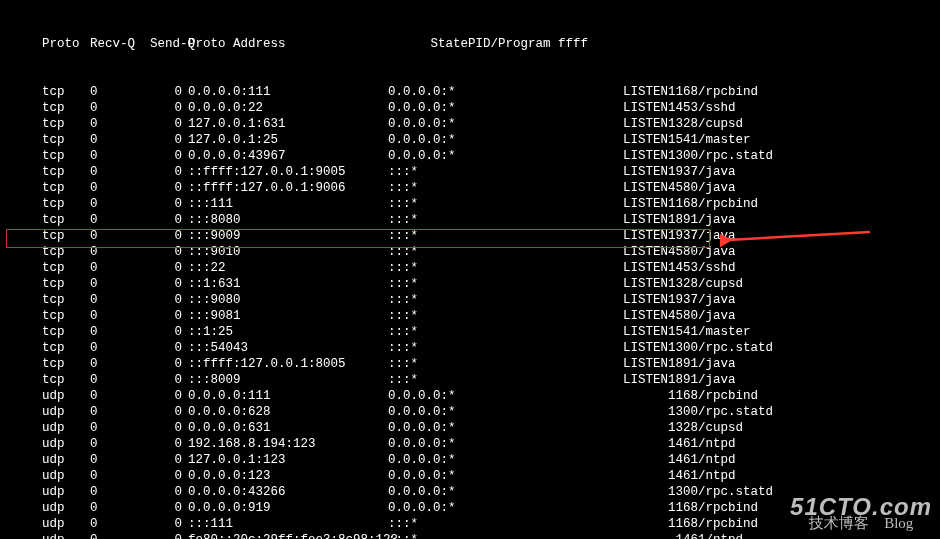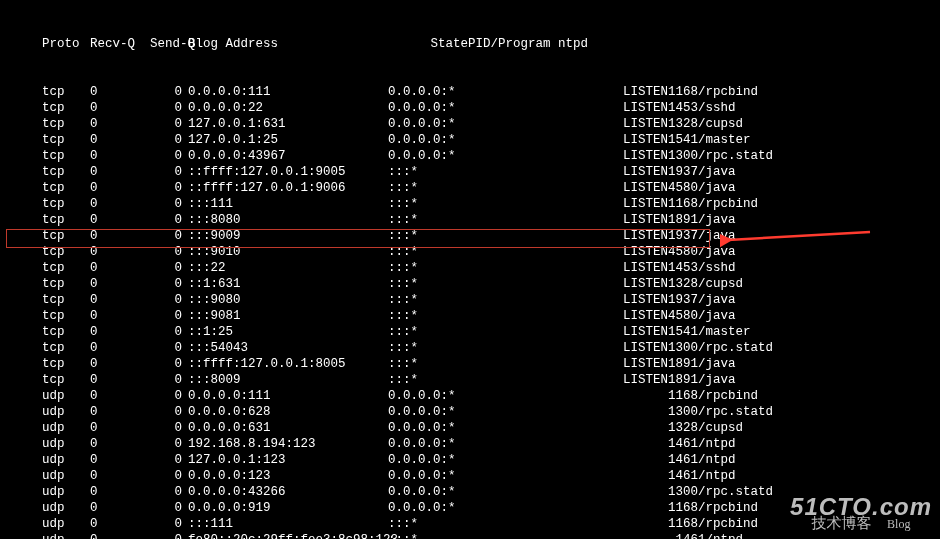--- a/index.html
+++ b/index.html
@@ -55,36 +55,36 @@
     font-style:italic;
   }
   .wm-bot{
     font-family:"Microsoft YaHei",Arial,sans-serif;
     font-size:15px;
     color:#bdbdbd;
   }
   .wm-blog{
     display:inline-block;
     font-family:"Segoe Script","Brush Script MT",cursive;
-    font-size:12px;
+    font-size:15px;
     color:#bdbdbd;
     margin-left:8px;
   }
 </style>
 </head>
 <body>
 
 <div class="term">
   <div class="row hdr">
     <span class="c-proto">Proto</span>
     <span class="c-recv">Recv-Q</span>
     <span class="c-send">Send-Q</span>
-    <span class="c-local">Blog Address</span>
+    <span class="c-local">Proto Address</span>
     <span class="c-state">State</span>
-    <span class="c-pid">PID/Program ntpd</span>
+    <span class="c-pid">PID/Program ffff</span>
   </div>
   <div id="rows"><div class="row"><span class="c-proto">tcp</span><span class="c-recv">0</span><span class="c-send">0</span><span class="c-local">0.0.0.0:111</span><span class="c-foreign">0.0.0.0:*</span><span class="c-state">LISTEN</span><span class="c-pid">1168/rpcbind</span></div><div class="row"><span class="c-proto">tcp</span><span class="c-recv">0</span><span class="c-send">0</span><span class="c-local">0.0.0.0:22</span><span class="c-foreign">0.0.0.0:*</span><span class="c-state">LISTEN</span><span class="c-pid">1453/sshd</span></div><div class="row"><span class="c-proto">tcp</span><span class="c-recv">0</span><span class="c-send">0</span><span class="c-local">127.0.0.1:631</span><span class="c-foreign">0.0.0.0:*</span><span class="c-state">LISTEN</span><span class="c-pid">1328/cupsd</span></div><div class="row"><span class="c-proto">tcp</span><span class="c-recv">0</span><span class="c-send">0</span><span class="c-local">127.0.0.1:25</span><span class="c-foreign">0.0.0.0:*</span><span class="c-state">LISTEN</span><span class="c-pid">1541/master</span></div><div class="row"><span class="c-proto">tcp</span><span class="c-recv">0</span><span class="c-send">0</span><span class="c-local">0.0.0.0:43967</span><span class="c-foreign">0.0.0.0:*</span><span class="c-state">LISTEN</span><span class="c-pid">1300/rpc.statd</span></div><div class="row"><span class="c-proto">tcp</span><span class="c-recv">0</span><span class="c-send">0</span><span class="c-local">::ffff:127.0.0.1:9005</span><span class="c-foreign">:::*</span><span class="c-state">LISTEN</span><span class="c-pid">1937/java</span></div><div class="row"><span class="c-proto">tcp</span><span class="c-recv">0</span><span class="c-send">0</span><span class="c-local">::ffff:127.0.0.1:9006</span><span class="c-foreign">:::*</span><span class="c-state">LISTEN</span><span class="c-pid">4580/java</span></div><div class="row"><span class="c-proto">tcp</span><span class="c-recv">0</span><span class="c-send">0</span><span class="c-local">:::111</span><span class="c-foreign">:::*</span><span class="c-state">LISTEN</span><span class="c-pid">1168/rpcbind</span></div><div class="row"><span class="c-proto">tcp</span><span class="c-recv">0</span><span class="c-send">0</span><span class="c-local">:::8080</span><span class="c-foreign">:::*</span><span class="c-state">LISTEN</span><span class="c-pid">1891/java</span></div><div class="row"><span class="c-proto">tcp</span><span class="c-recv">0</span><span class="c-send">0</span><span class="c-local">:::9009</span><span class="c-foreign">:::*</span><span class="c-state">LISTEN</span><span class="c-pid">1937/java</span></div><div class="row"><span class="c-proto">tcp</span><span class="c-recv">0</span><span class="c-send">0</span><span class="c-local">:::9010</span><span class="c-foreign">:::*</span><span class="c-state">LISTEN</span><span class="c-pid">4580/java</span></div><div class="row"><span class="c-proto">tcp</span><span class="c-recv">0</span><span class="c-send">0</span><span class="c-local">:::22</span><span class="c-foreign">:::*</span><span class="c-state">LISTEN</span><span class="c-pid">1453/sshd</span></div><div class="row"><span class="c-proto">tcp</span><span class="c-recv">0</span><span class="c-send">0</span><span class="c-local">::1:631</span><span class="c-foreign">:::*</span><span class="c-state">LISTEN</span><span class="c-pid">1328/cupsd</span></div><div class="row"><span class="c-proto">tcp</span><span class="c-recv">0</span><span class="c-send">0</span><span class="c-local">:::9080</span><span class="c-foreign">:::*</span><span class="c-state">LISTEN</span><span class="c-pid">1937/java</span></div><div class="row"><span class="c-proto">tcp</span><span class="c-recv">0</span><span class="c-send">0</span><span class="c-local">:::9081</span><span class="c-foreign">:::*</span><span class="c-state">LISTEN</span><span class="c-pid">4580/java</span></div><div class="row"><span class="c-proto">tcp</span><span class="c-recv">0</span><span class="c-send">0</span><span class="c-local">::1:25</span><span class="c-foreign">:::*</span><span class="c-state">LISTEN</span><span class="c-pid">1541/master</span></div><div class="row"><span class="c-proto">tcp</span><span class="c-recv">0</span><span class="c-send">0</span><span class="c-local">:::54043</span><span class="c-foreign">:::*</span><span class="c-state">LISTEN</span><span class="c-pid">1300/rpc.statd</span></div><div class="row"><span class="c-proto">tcp</span><span class="c-recv">0</span><span class="c-send">0</span><span class="c-local">::ffff:127.0.0.1:8005</span><span class="c-foreign">:::*</span><span class="c-state">LISTEN</span><span class="c-pid">1891/java</span></div><div class="row"><span class="c-proto">tcp</span><span class="c-recv">0</span><span class="c-send">0</span><span class="c-local">:::8009</span><span class="c-foreign">:::*</span><span class="c-state">LISTEN</span><span class="c-pid">1891/java</span></div><div class="row"><span class="c-proto">udp</span><span class="c-recv">0</span><span class="c-send">0</span><span class="c-local">0.0.0.0:111</span><span class="c-foreign">0.0.0.0:*</span><span class="c-state"></span><span class="c-pid">1168/rpcbind</span></div><div class="row"><span class="c-proto">udp</span><span class="c-recv">0</span><span class="c-send">0</span><span class="c-local">0.0.0.0:628</span><span class="c-foreign">0.0.0.0:*</span><span class="c-state"></span><span class="c-pid">1300/rpc.statd</span></div><div class="row"><span class="c-proto">udp</span><span class="c-recv">0</span><span class="c-send">0</span><span class="c-local">0.0.0.0:631</span><span class="c-foreign">0.0.0.0:*</span><span class="c-state"></span><span class="c-pid">1328/cupsd</span></div><div class="row"><span class="c-proto">udp</span><span class="c-recv">0</span><span class="c-send">0</span><span class="c-local">192.168.8.194:123</span><span class="c-foreign">0.0.0.0:*</span><span class="c-state"></span><span class="c-pid">1461/ntpd</span></div><div class="row"><span class="c-proto">udp</span><span class="c-recv">0</span><span class="c-send">0</span><span class="c-local">127.0.0.1:123</span><span class="c-foreign">0.0.0.0:*</span><span class="c-state"></span><span class="c-pid">1461/ntpd</span></div><div class="row"><span class="c-proto">udp</span><span class="c-recv">0</span><span class="c-send">0</span><span class="c-local">0.0.0.0:123</span><span class="c-foreign">0.0.0.0:*</span><span class="c-state"></span><span class="c-pid">1461/ntpd</span></div><div class="row"><span class="c-proto">udp</span><span class="c-recv">0</span><span class="c-send">0</span><span class="c-local">0.0.0.0:43266</span><span class="c-foreign">0.0.0.0:*</span><span class="c-state"></span><span class="c-pid">1300/rpc.statd</span></div><div class="row"><span class="c-proto">udp</span><span class="c-recv">0</span><span class="c-send">0</span><span class="c-local">0.0.0.0:919</span><span class="c-foreign">0.0.0.0:*</span><span class="c-state"></span><span class="c-pid">1168/rpcbind</span></div><div class="row"><span class="c-proto">udp</span><span class="c-recv">0</span><span class="c-send">0</span><span class="c-local">:::111</span><span class="c-foreign">:::*</span><span class="c-state"></span><span class="c-pid">1168/rpcbind</span></div><div class="row"><span class="c-proto">udp</span><span class="c-recv">0</span><span class="c-send">0</span><span class="c-local">fe80::20c:29ff:fee3:8c98:123</span><span class="c-foreign">:::*</span><span class="c-state"></span><span class="c-pid"> 1461/ntpd</span></div></div>
   
 </div>
 
 <div class="highlight-box"></div>
 
 <div class="arrow">
   <svg width="160" height="24">
     <defs>

